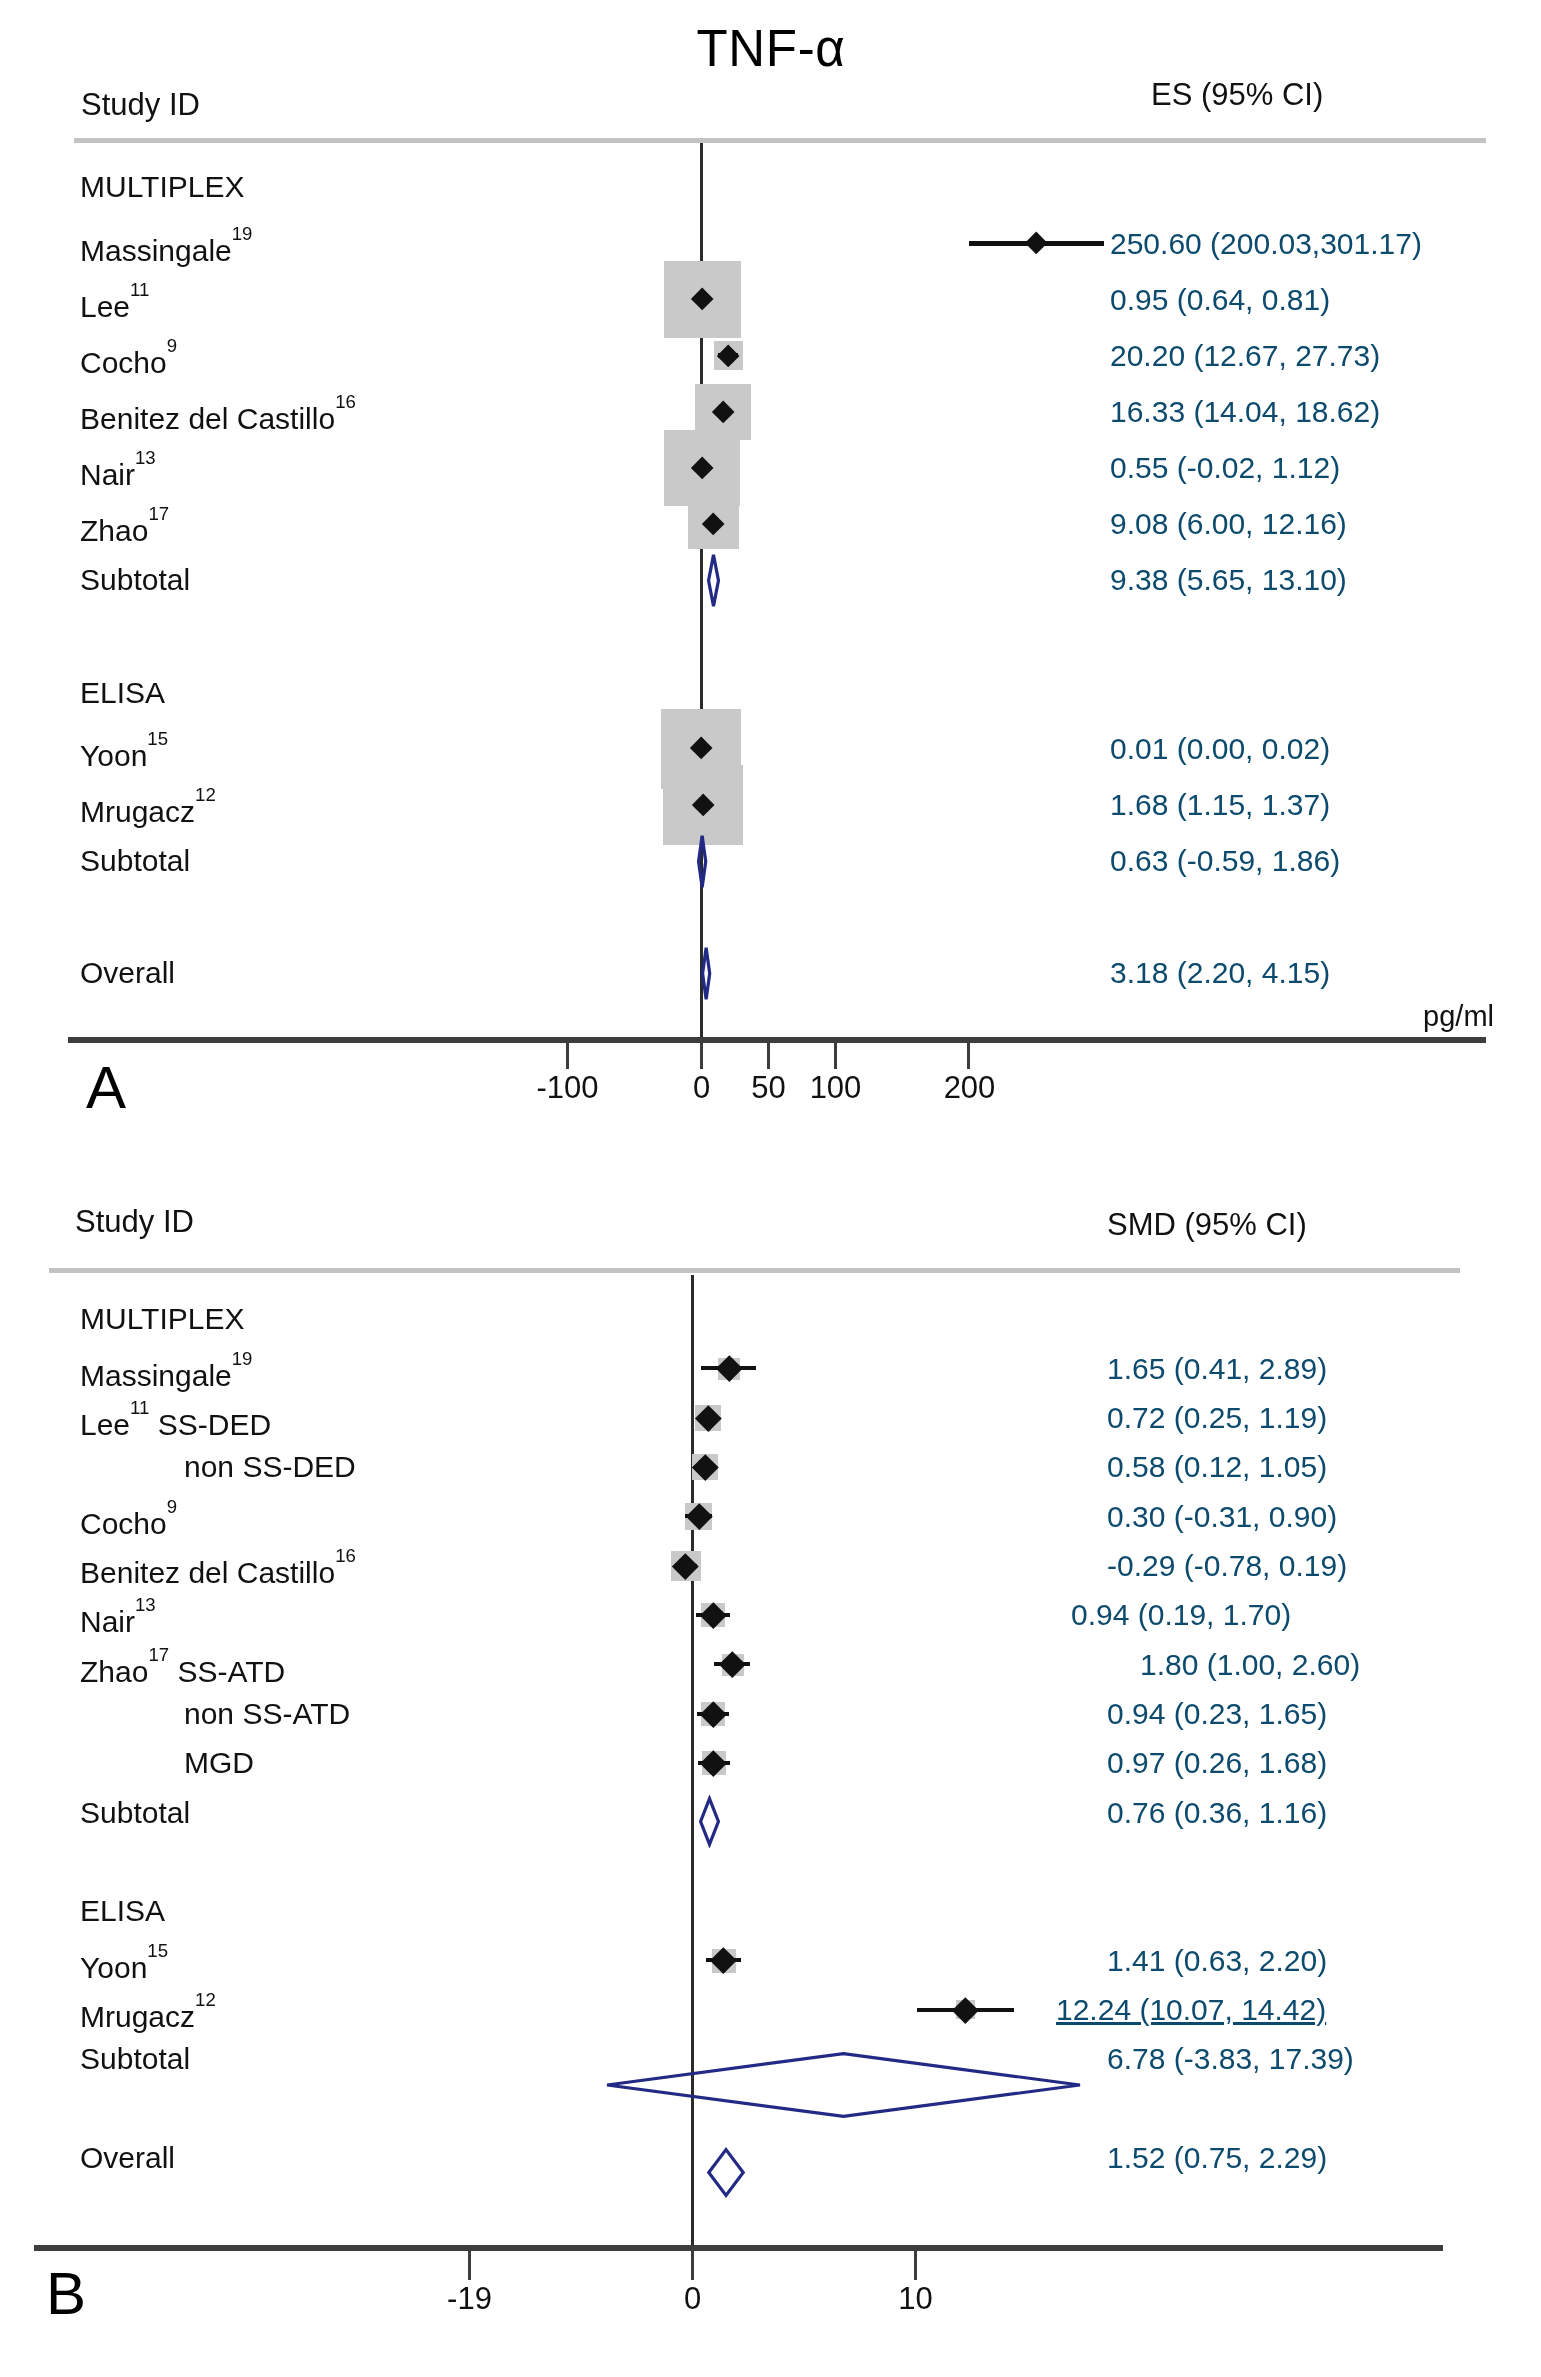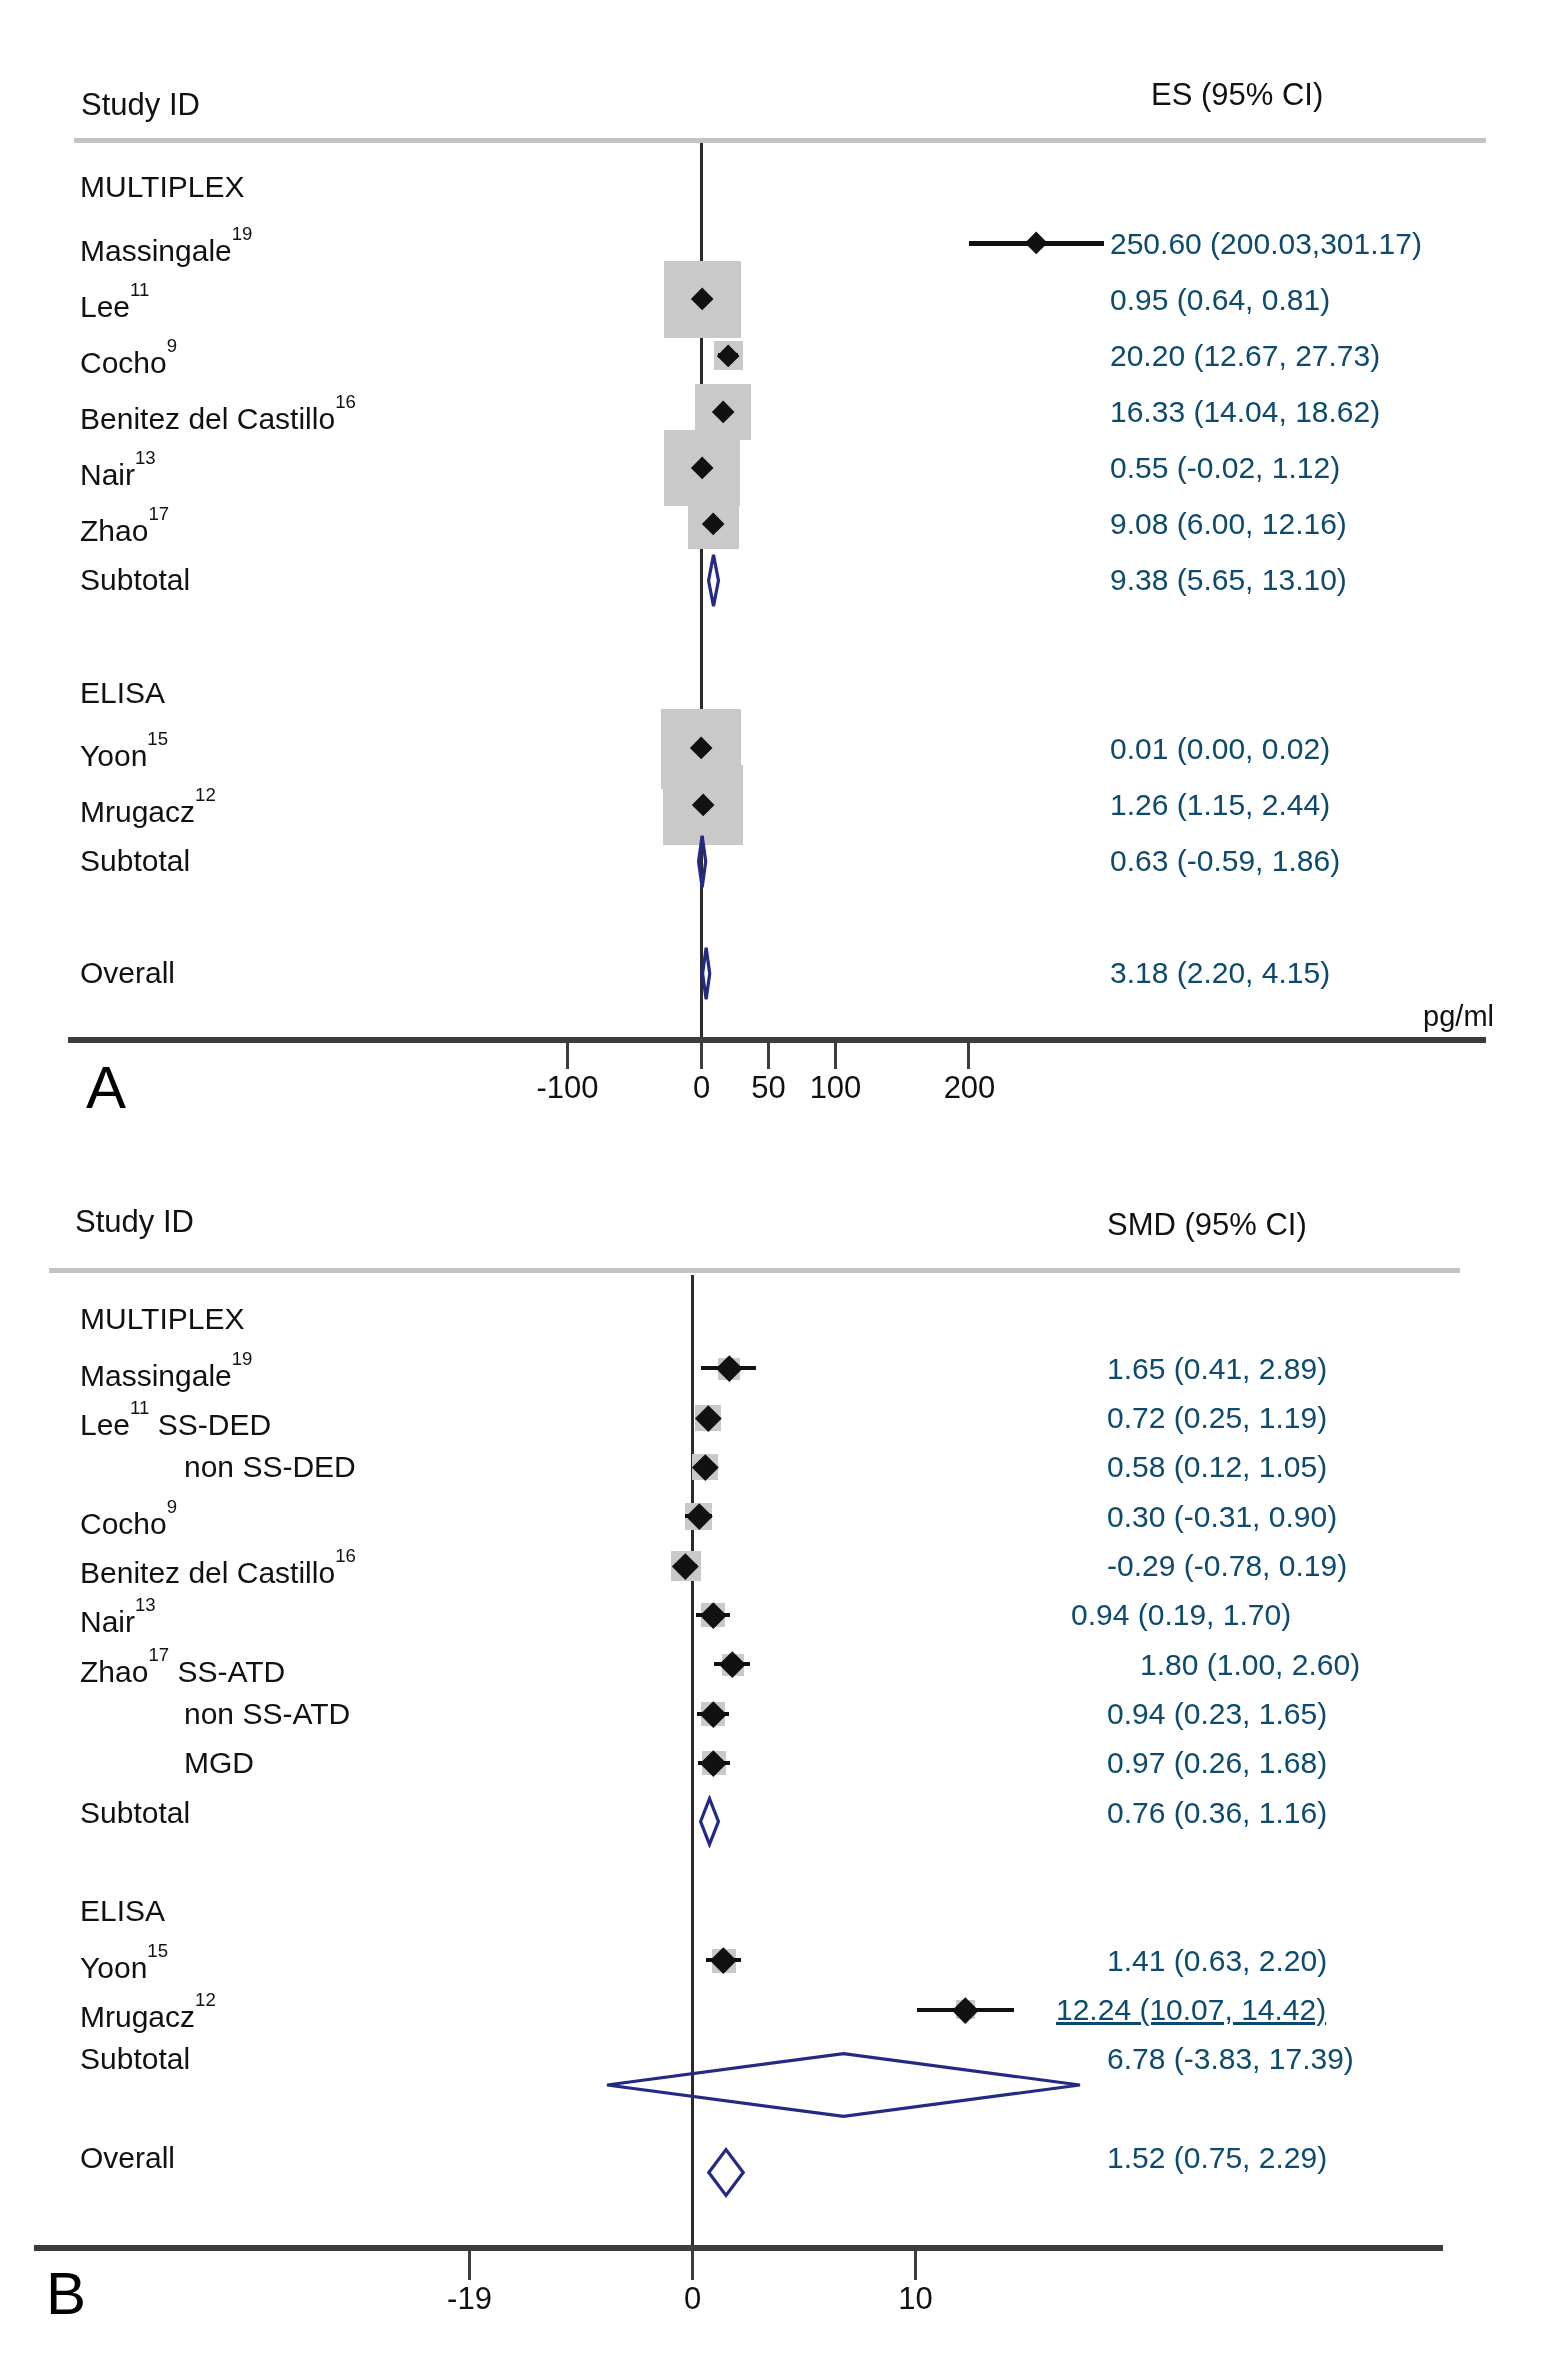--- a/index.html
+++ b/index.html
@@ -20,20 +20,21 @@
   .tick{width:2.9px;}
   .wbox{}
   .ciline{}
   .marker{transform:rotate(45deg);}
   svg{display:block;}
 </style>
 </head>
 <body>
 
 <div class="page" id="fig">
+  <div class="abs fig-title">TNF-α</div>
 
   <div class="abs col-hdr" style="left:81px;top:87px;">Study ID</div>
   <div class="abs col-hdr" style="left:1151px;top:77px;">ES (95% CI)</div>
   <div class="abs unit-label" style="left:1380px;top:1000px;width:114px;">pg/ml</div>
   <div class="abs panel-letter" style="left:86px;top:1053px;">A</div>
 
   <div class="abs col-hdr" style="left:75px;top:1204px;">Study ID</div>
   <div class="abs col-hdr" style="left:1107px;top:1207px;">SMD (95% CI)</div>
   <div class="abs panel-letter" style="left:46px;top:2259px;">B</div>
 <div class="abs hrule" style="left: 74px; top: 138px; width: 1412px; background: rgb(195, 195, 195);"></div>
@@ -84,21 +85,21 @@
     <svg width="17" height="59" style="position: absolute; left: 705px; top: 551px;" viewBox="0 0 23.9219 82">
       <polygon points="5,41 11.96575,5 18.9315,41 11.96575,77" fill="none" stroke="#222a85" stroke-width="4.5"></polygon>
     </svg>
     <div class="abs row-label" style="left: 80px; top: 675px;">ELISA</div>
     <div class="abs row-label" style="left: 80px; top: 731px;">Yoon<sup>15</sup></div>
     <div class="abs val-text" style="left: 1110px; top: 731px;">0.01 (0.00, 0.02)</div>
     <div class="abs wbox" style="left: 661px; top: 709px; width: 80px; height: 80px; background: rgb(201, 201, 201);"></div>
     <div class="abs ciline" style="left: 701px; top: 746px; width: 2.1px; height: 5px; background: rgb(17, 17, 17);"></div>
     <div class="abs marker" style="left: 693px; top: 740px; width: 16.4px; height: 16.4px; background: rgb(17, 17, 17);"></div>
     <div class="abs row-label" style="left: 80px; top: 787px;">Mrugacz<sup>12</sup></div>
-    <div class="abs val-text" style="left: 1110px; top: 787px;">1.26 (1.15, 2.44)</div>
+    <div class="abs val-text" style="left: 1110px; top: 787px;">1.68 (1.15, 1.37)</div>
     <div class="abs wbox" style="left: 663px; top: 765px; width: 80px; height: 80px; background: rgb(201, 201, 201);"></div>
     <div class="abs ciline" style="left: 703px; top: 802px; width: 2.1px; height: 5px; background: rgb(17, 17, 17);"></div>
     <div class="abs marker" style="left: 695px; top: 797px; width: 16.4px; height: 16.4px; background: rgb(17, 17, 17);"></div>
     <div class="abs row-label" style="left: 80px; top: 843px;">Subtotal</div>
     <div class="abs val-text" style="left: 1110px; top: 843px;">0.63 (-0.59, 1.86)</div>
     <svg width="14.3" height="59" style="position: absolute; left: 695px; top: 832px;" viewBox="0 0 20 82">
       <polygon points="5,41 10,5 15,41 10,77" fill="none" stroke="#222a85" stroke-width="4.5"></polygon>
     </svg>
     <div class="abs row-label" style="left: 80px; top: 955px;">Overall</div>
     <div class="abs val-text" style="left: 1110px; top: 955px;">3.18 (2.20, 4.15)</div>

